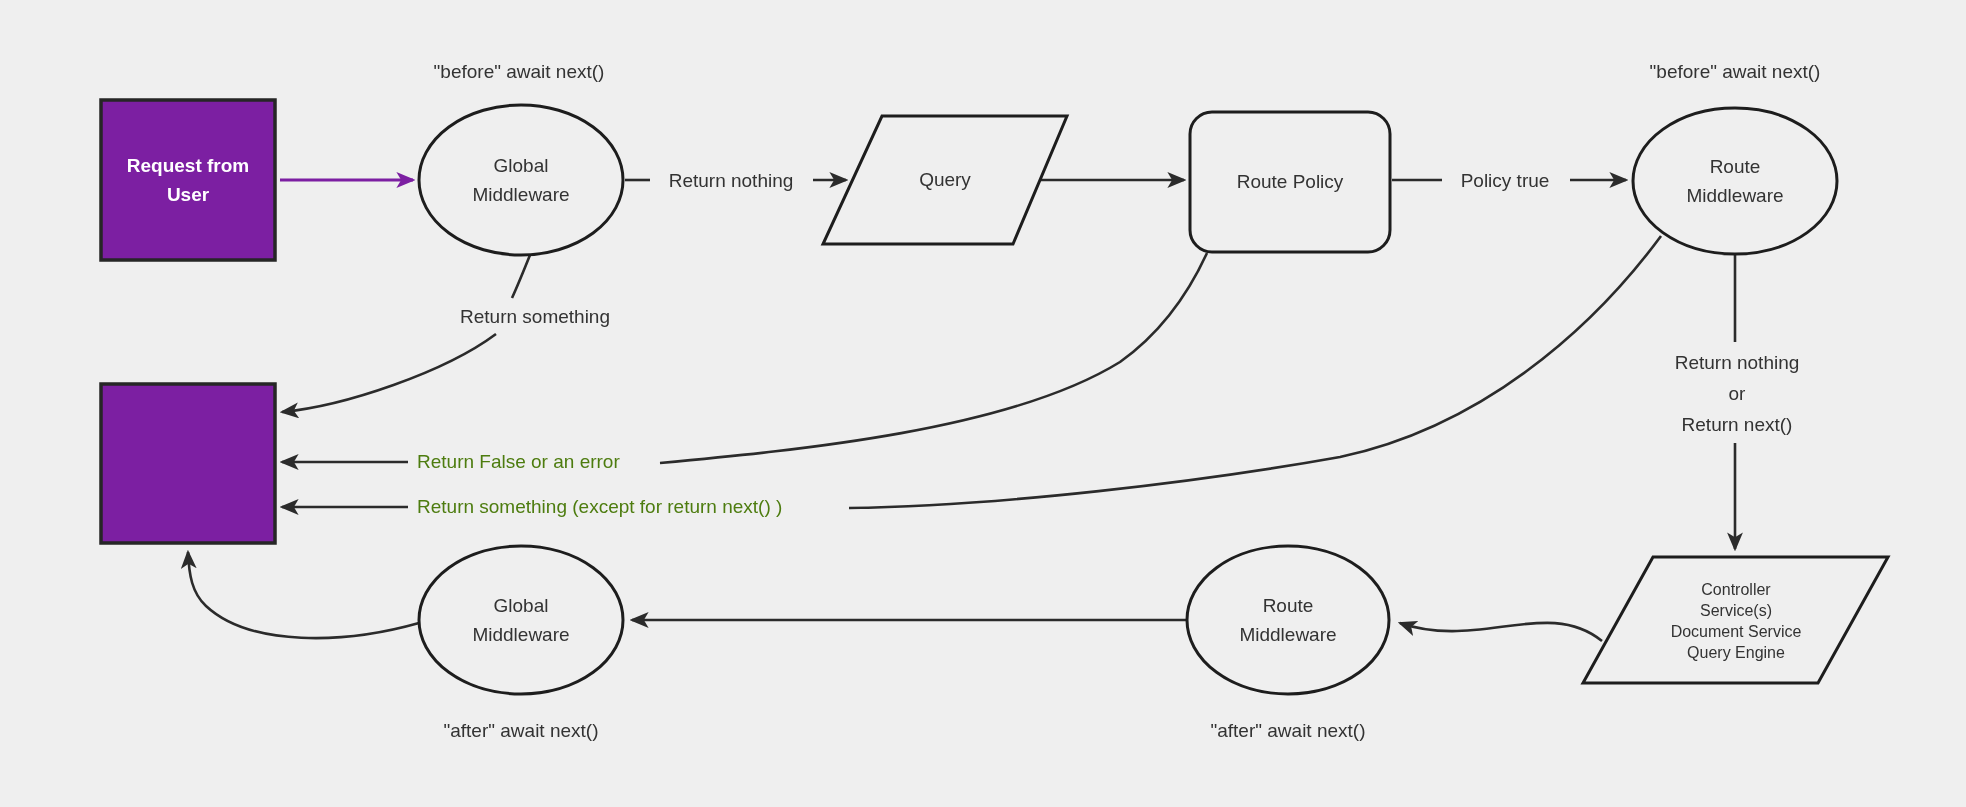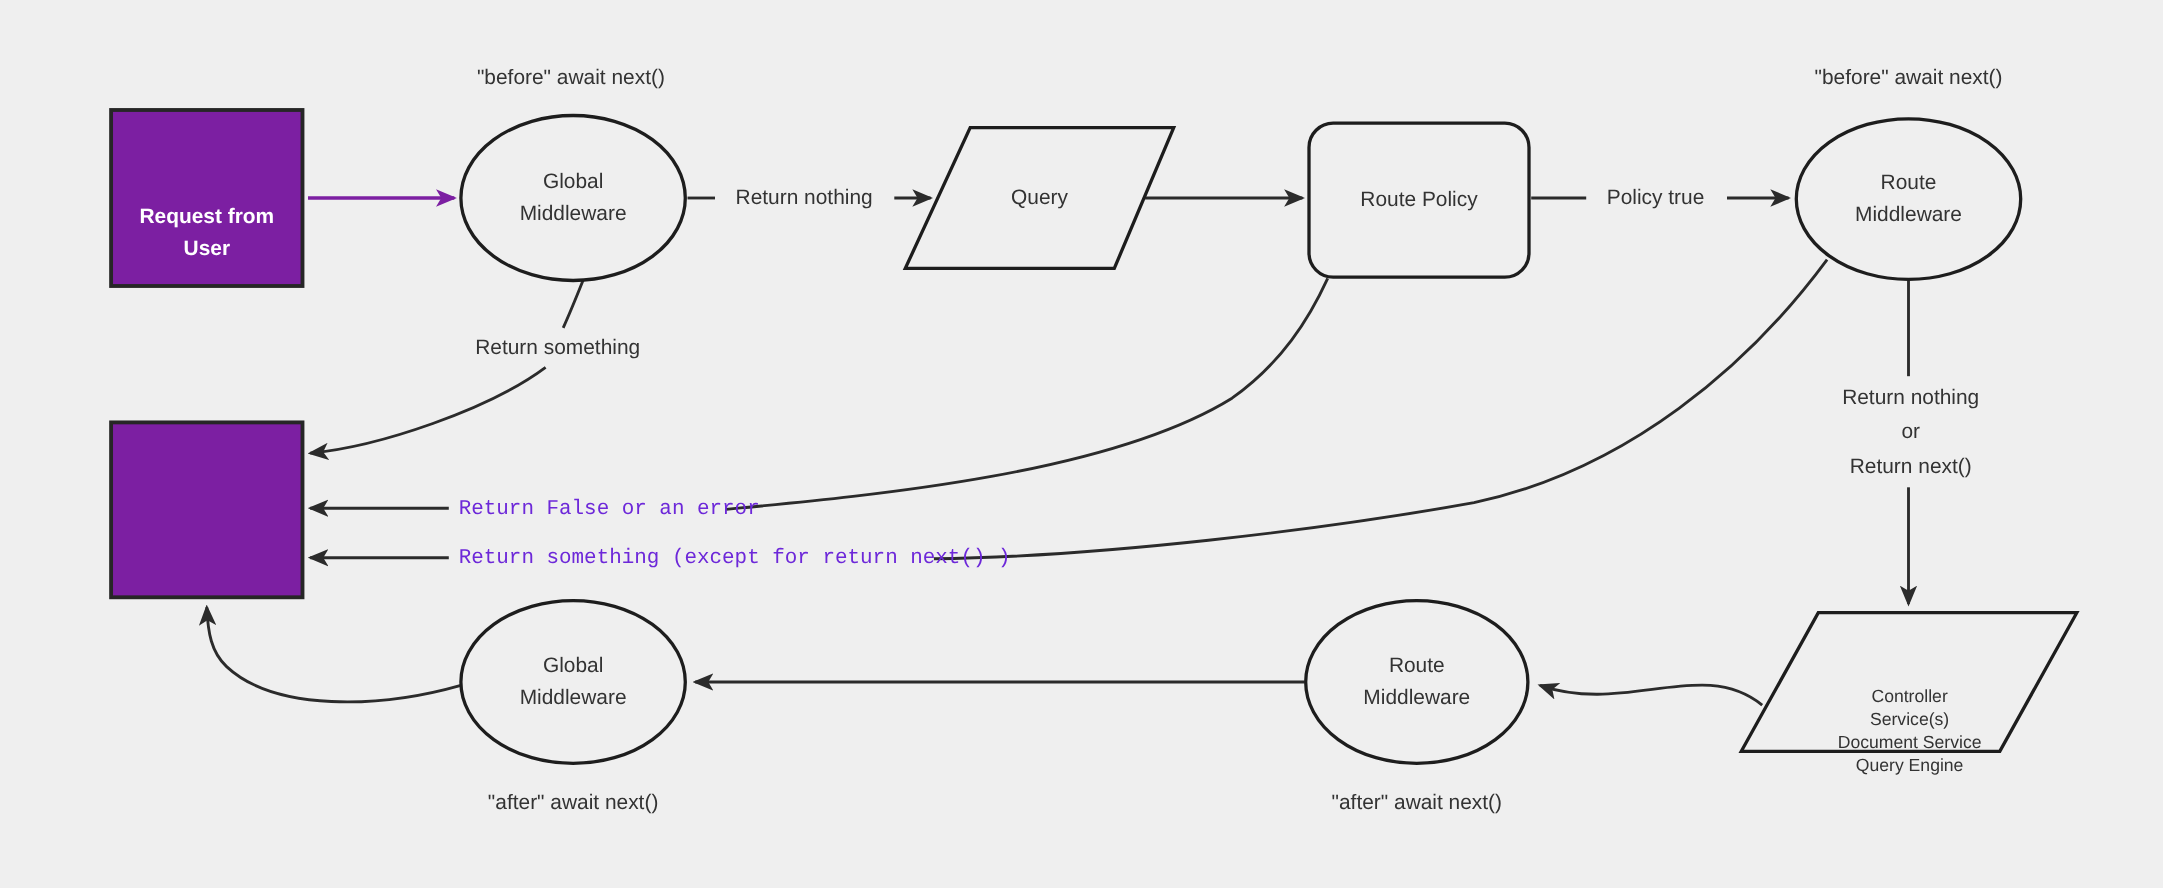--- a/index.html
+++ b/index.html
@@ -8,26 +8,26 @@
     font-family:"Liberation Sans",sans-serif;color:#333333;overflow:hidden;
   }
   .stage svg{position:absolute;left:0;top:0;}
   .lbl{
     position:absolute;transform:translate(-50%,-50%);
     text-align:center;font-size:19px;line-height:1.5;color:#333333;
     white-space:pre-line;pointer-events:none;
   }
   .lbl-left{
     position:absolute;transform:translate(0,-50%);
-    text-align:left;font-size:19px;color:#6d28d9;white-space:nowrap;pointer-events:none;font-family:Liberation Mono, monospace;
+    text-align:left;font-size:19px;color:#4d7c0f;white-space:nowrap;pointer-events:none;
   }
   .node-lbl{font-size:19px;line-height:1.55;}
-  .node-lbl-white{color:#ffffff;font-weight:bold;line-height:1.5;margin-top:32px;}
+  .node-lbl-white{color:#ffffff;font-weight:bold;line-height:1.5;}
   .edge-lbl-multi{line-height:1.63;}
-  .small-lbl{font-size:16px;line-height:1.32;margin-top:44px;}
+  .small-lbl{font-size:16px;line-height:1.32;}
 </style>
 </head>
 <body>
 
 <div class="stage">
 
   <svg width="1966" height="807" viewBox="0 0 1966 807">
     <defs>
       <marker id="arw" markerUnits="userSpaceOnUse" markerWidth="19" markerHeight="16" viewBox="0 0 12 10" refX="10.5" refY="5" orient="auto">
         <path d="M0,0 L12,5 L0,10 L3,5 Z" fill="#2b2b2b"></path>
@@ -90,21 +90,21 @@
 Service(s)
 Document Service
 Query Engine</div>
   <div class="lbl node-lbl" style="left:1288px;top:620px;width:130px">Route Middleware</div>
   <div class="lbl node-lbl" style="left:521px;top:620px;width:130px">Global Middleware</div>
 
   <div class="lbl" style="left:519px;top:72px;width:280px">"before" await next()</div>
   <div class="lbl" style="left:1735px;top:72px;width:280px">"before" await next()</div>
   <div class="lbl" style="left:731px;top:181px;width:180px">Return nothing</div>
   <div class="lbl" style="left:1505px;top:181px;width:140px">Policy true</div>
-  <div class="lbl" style="left:507px;top:317px;width:220px">Return something</div>
+  <div class="lbl" style="left:535px;top:317px;width:220px">Return something</div>
   <div class="lbl-left" style="left:417px;top:462px">Return False or an error</div>
   <div class="lbl-left" style="left:417px;top:507px">Return something (except for return next() )</div>
   <div class="lbl edge-lbl-multi" style="left:1737px;top:394px;width:240px">Return nothing
 or
 Return next()</div>
   <div class="lbl" style="left:521px;top:731px;width:260px">"after" await next()</div>
   <div class="lbl" style="left:1288px;top:731px;width:260px">"after" await next()</div>
 
 </div>
 

